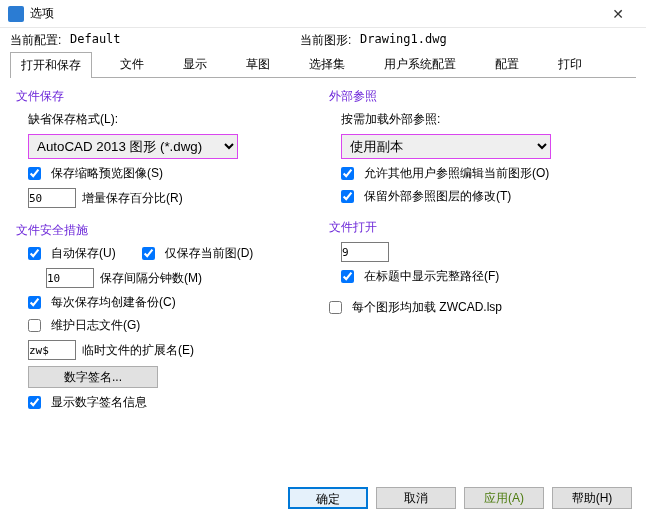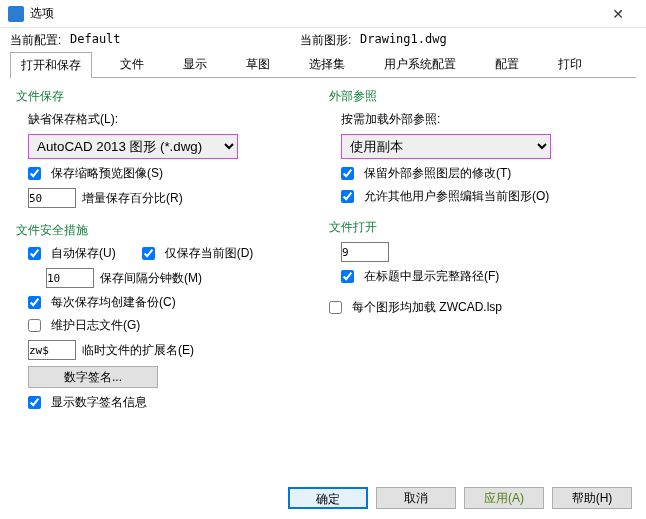--- a/index.html
+++ b/index.html
@@ -12,21 +12,21 @@
 .info-row span:first-child { width: 60px; }
 .info-row span:nth-child(2) { width: 230px; font-family: monospace; }
 .info-row span:nth-child(3) { width: 60px; }
 .info-row span:nth-child(4) { font-family: monospace; }
 .tabs { display: flex; border-bottom: 1px solid #adadad; margin: 0 10px; gap: 17px; }
 .tab { padding: 4px 10px; border: 1px solid transparent; border-bottom: none; cursor: pointer; }
 .tab.selected { border-color: #adadad; background: #fff; position: relative; top: 1px; }
 .content { display: flex; gap: 12px; padding: 10px 16px; }
 .col { flex: 1; }
 .group { margin-bottom: 14px; }
-.group-title { color: #15803d; margin-bottom: 6px; }
+.group-title { color: #6d28d9; margin-bottom: 6px; }
 .row { display: flex; align-items: center; margin: 6px 0 6px 12px; gap: 6px; }
 .row label { white-space: nowrap; }
 .select { width: 210px; height: 25px; border: 1px solid #d946ef; padding: 0 4px; background: #efefef; }
 .text-input { width: 48px; height: 20px; border: 1px solid #7a7a7a; padding: 0 0; font-family: monospace; font-size: 11px; }
 .cb { width: 13px; height: 13px; margin-right: 4px; }
 .btn { padding: 2px 16px; border: 1px solid #adadad; background: #e1e1e1; min-width: 80px; height: 22px; font-size: 12px; }
 .btn-sig { width: 130px; text-align: center; margin-left: 12px; }
 .btn.disabled { color: #4d7c0f; }
 .footer { position: absolute; bottom: 10px; right: 14px; display: flex; gap: 8px; }
 .btn.primary { border: 2px solid #0078d7; background: #e5f1fb; }
@@ -121,25 +121,25 @@
       <div class="row">
           <label>按需加载外部参照:</label>
         </div>
       <div class="row">
         <select class="select">
           <option>使用副本</option>
         </select>
       </div>
       <div class="row">
         <input type="checkbox" class="cb" checked="" style="">
-        <label>保留外部参照图层的修改(T)</label>
+        <label>允许其他用户参照编辑当前图形(O)</label>
       </div>
       <div class="row">
         <input type="checkbox" class="cb" checked="" style="">
-        <label>允许其他用户参照编辑当前图形(O)</label>
+        <label>保留外部参照图层的修改(T)</label>
       </div>
     </div>
 
     <div class="group">
       <div class="group-title">文件打开</div>
       <div class="row">
         <input type="text" class="text-input" value="9" style="">
       </div>
       <div class="row">
         <input type="checkbox" class="cb" checked="" style="">

